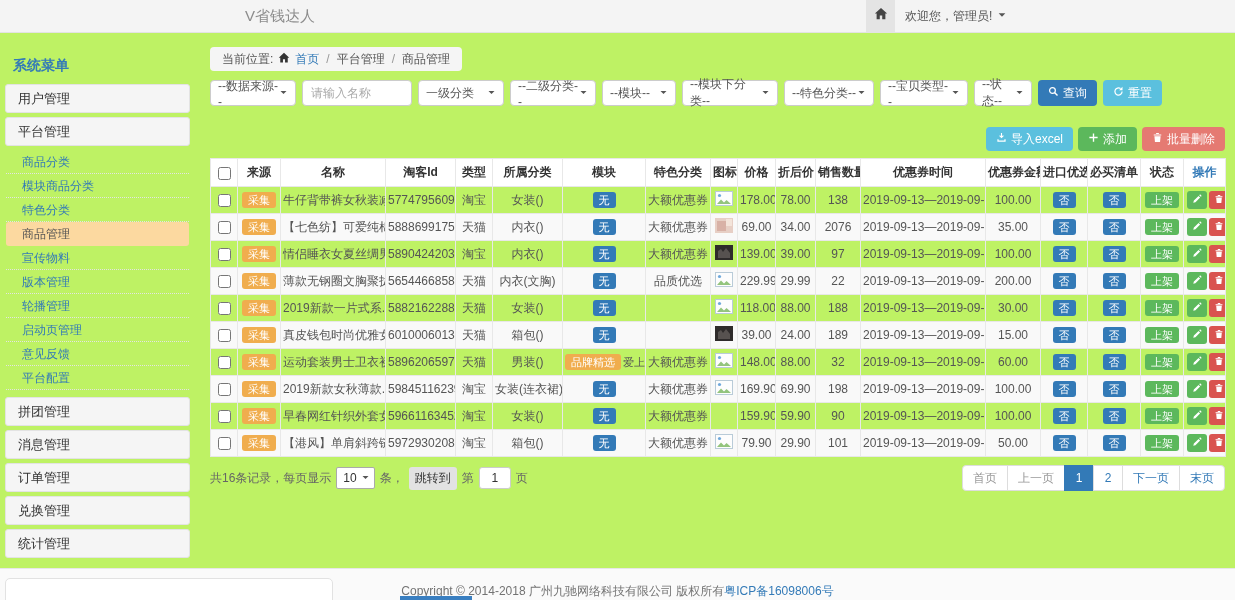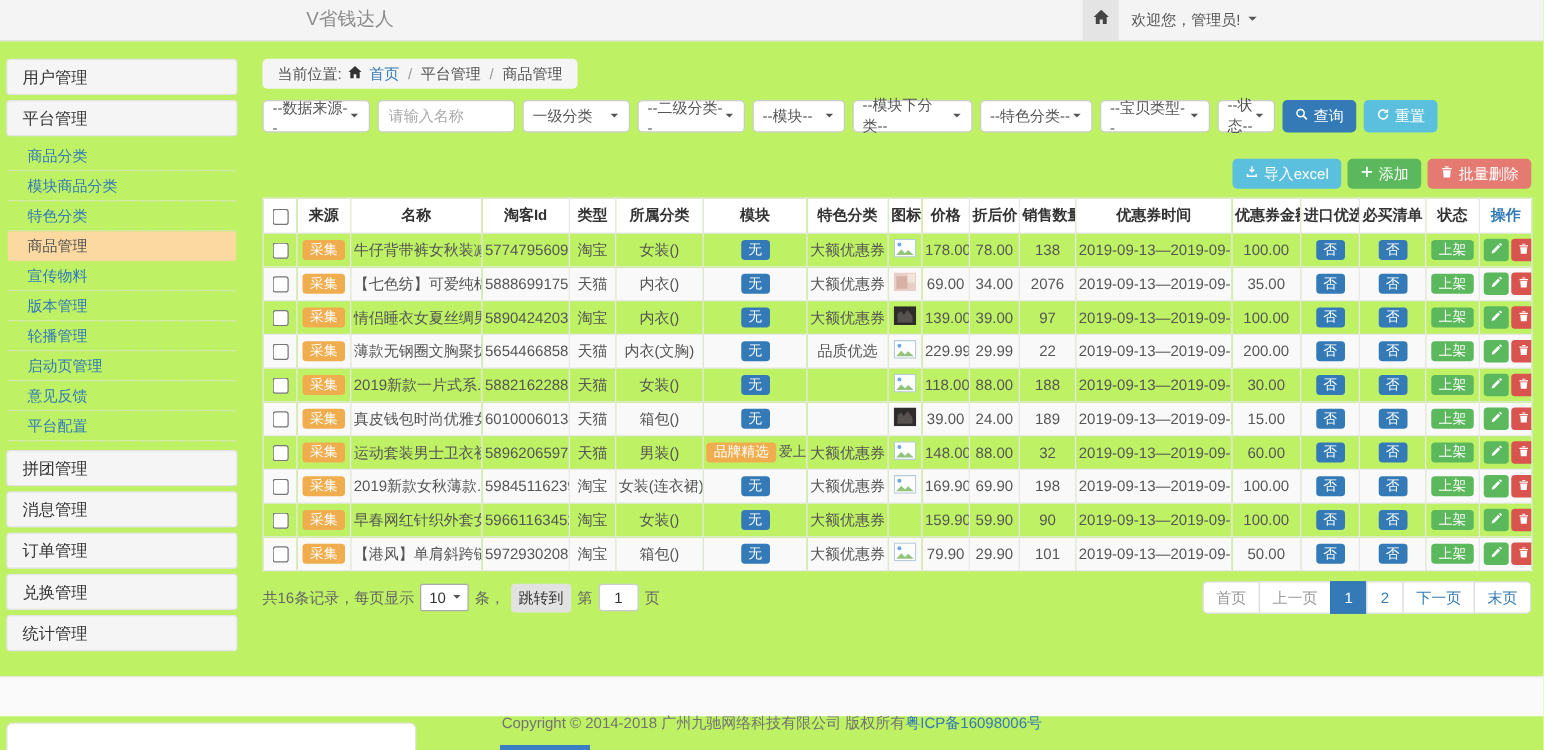--- a/index.html
+++ b/index.html
@@ -61,21 +61,21 @@
   .pg-select { display:inline-flex; align-items:center; gap:4px; border:1px solid #aaa; border-radius:2px; height:22px; padding:0 4px 0 6px; color:#333; cursor:pointer; background:#fff; }
   .pg-jump { background:#e2e2e2; border-radius:3px; padding:3px 6px; color:#333; cursor:pointer; }
   .pg-input { width:32px; height:22px; border:1px solid #ccc; border-radius:3px; text-align:center; font-size:12px; color:#333; }
   .pager-right { display:flex; }
   .pg-btn { min-width:30px; height:26px; line-height:24px; padding:0 10px; border:1px solid #ddd; background:#fff; color:#337ab7; text-align:center; margin-left:-1px; cursor:pointer; }
   .pg-btn:first-child { border-radius:4px 0 0 4px; margin-left:0; }
   .pg-btn:last-child { border-radius:0 4px 4px 0; }
   .pg-btn.disabled { color:#999; cursor:default; }
   .pg-btn.active { background:#337ab7; border-color:#337ab7; color:#fff; }
 
-  .footer { position:absolute; left:0; right:0; top:541px; height:32px; background:#fafafa; border-top:1px solid #e7e7e7; text-align:center; font-size:12px; color:#737373; padding-top:28px; }
+  .footer { position:absolute; left:0; right:0; top:568px; height:32px; background:#fafafa; border-top:1px solid #e7e7e7; text-align:center; font-size:12px; color:#737373; padding-top:14px; }
   .ghost-panel { position:absolute; left:5px; top:578px; width:328px; height:40px; background:#fff; border:1px solid #e2e2e2; border-radius:5px; }
   .partial-strip { position:absolute; left:400px; top:596px; width:72px; height:4px; background:#3a7fc1; }
 </style>
 </head>
 <body>
 
 <div class="page">
 
   <div class="topbar">
     <div class="app-title">V省钱达人</div>
@@ -86,20 +86,21 @@
     </div>
     <div class="welcome">
       <span>欢迎您，管理员! </span>
       <span><svg width="10" height="10" viewBox="0 0 12 12">
             <path fill="#555" d="M2 4l4 4 4-4z"></path>
           </svg></span>
     </div>
   </div>
 
   <div class="sidebar">
+    <div class="sb-heading">系统菜单</div>
     <div id="sidebar-menu">
         <div class="m-group">用户管理</div>
         <div class="m-group">平台管理</div>
         <div class="m-sub">商品分类</div>
         <div class="m-sub">模块商品分类</div>
         <div class="m-sub">特色分类</div>
         <div class="m-sub active">商品管理</div>
         <div class="m-sub">宣传物料</div>
         <div class="m-sub">版本管理</div>
         <div class="m-sub">轮播管理</div>
@@ -165,21 +166,21 @@
           <span><svg width="9" height="9" viewBox="0 0 12 12">
               <path fill="#555" d="M2 4l4 4 4-4z"></path>
             </svg></span>
         </div>
         <div class="f-select" style="width: 88px;">
           <span>--宝贝类型--</span>
           <span><svg width="9" height="9" viewBox="0 0 12 12">
               <path fill="#555" d="M2 4l4 4 4-4z"></path>
             </svg></span>
         </div>
-        <div class="f-select" style="width: 46px;">
+        <div class="f-select" style="width: 58px;">
           <span>--状态--</span>
           <span><svg width="9" height="9" viewBox="0 0 12 12">
               <path fill="#555" d="M2 4l4 4 4-4z"></path>
             </svg></span>
         </div>
         <button class="btn btn-search">
           <span><svg width="11" height="11" viewBox="0 0 16 16">
               <circle cx="6.5" cy="6.5" r="4.2" fill="none" stroke="#fff" stroke-width="1.8"></circle>
               <path d="M9.8 9.8l4 4" stroke="#fff" stroke-width="2"></path>
             </svg></span>

